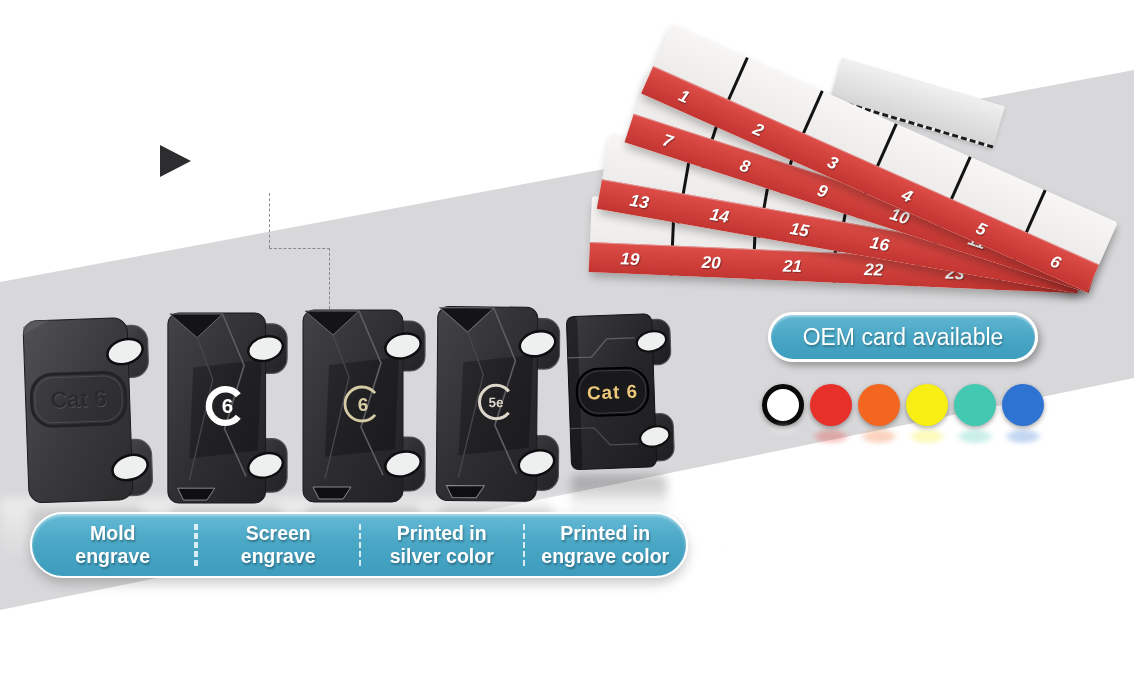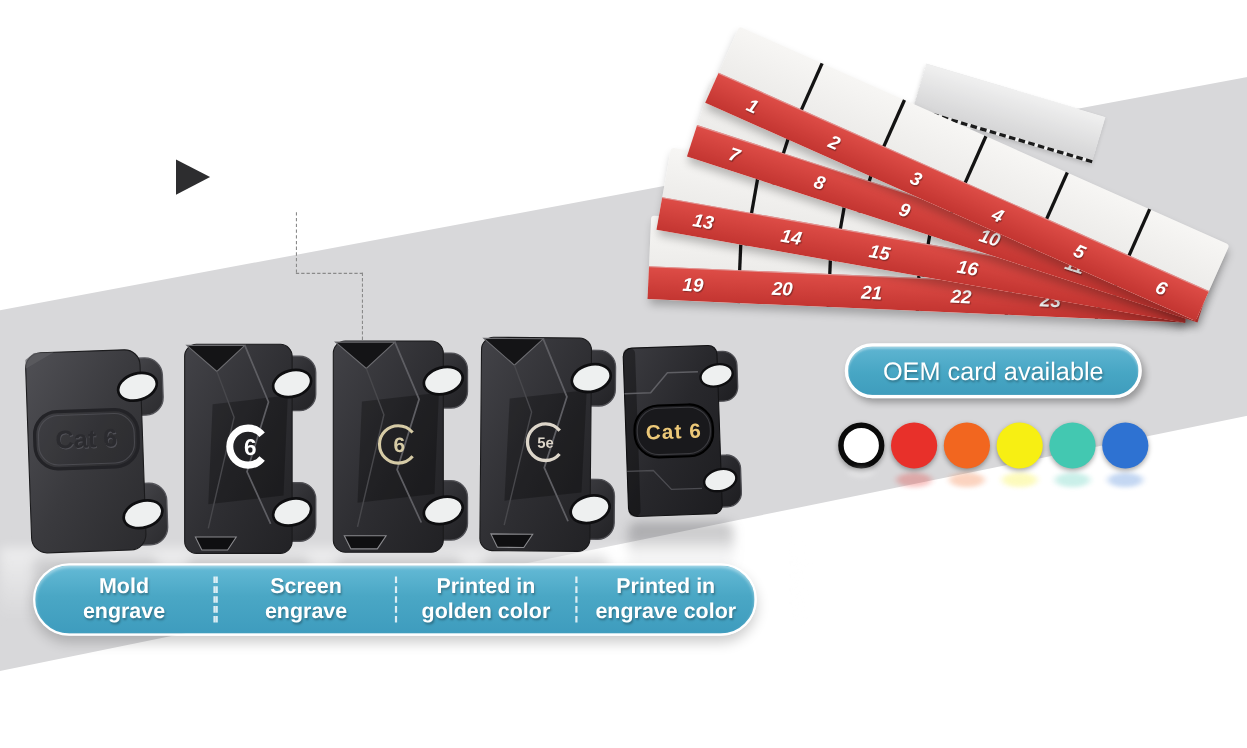--- a/index.html
+++ b/index.html
@@ -295,21 +295,21 @@
     </div>
     <i class="msep"></i>
     <i class="msep"></i>
     <div class="method">
       <span>Screen</span>
       <span>engrave</span>
     </div>
     <i class="msep"></i>
     <div class="method">
       <span>Printed in</span>
-      <span>golden color</span>
+      <span>silver color</span>
     </div>
     <i class="msep"></i>
     <div class="method">
       <span>Printed in</span>
       <span>engrave color</span>
     </div>
   </div>
 
   <div class="oem-pill">OEM card available</div>
 

